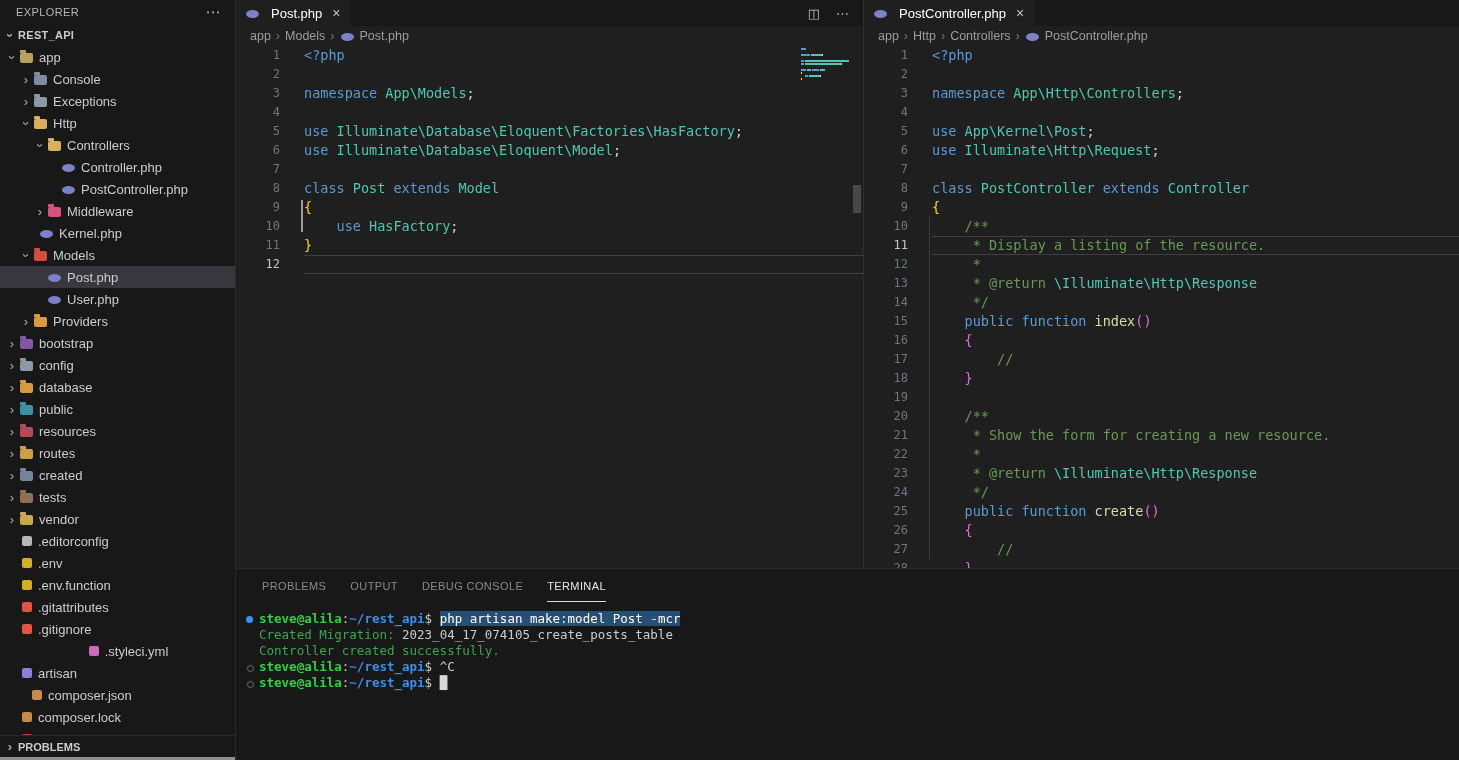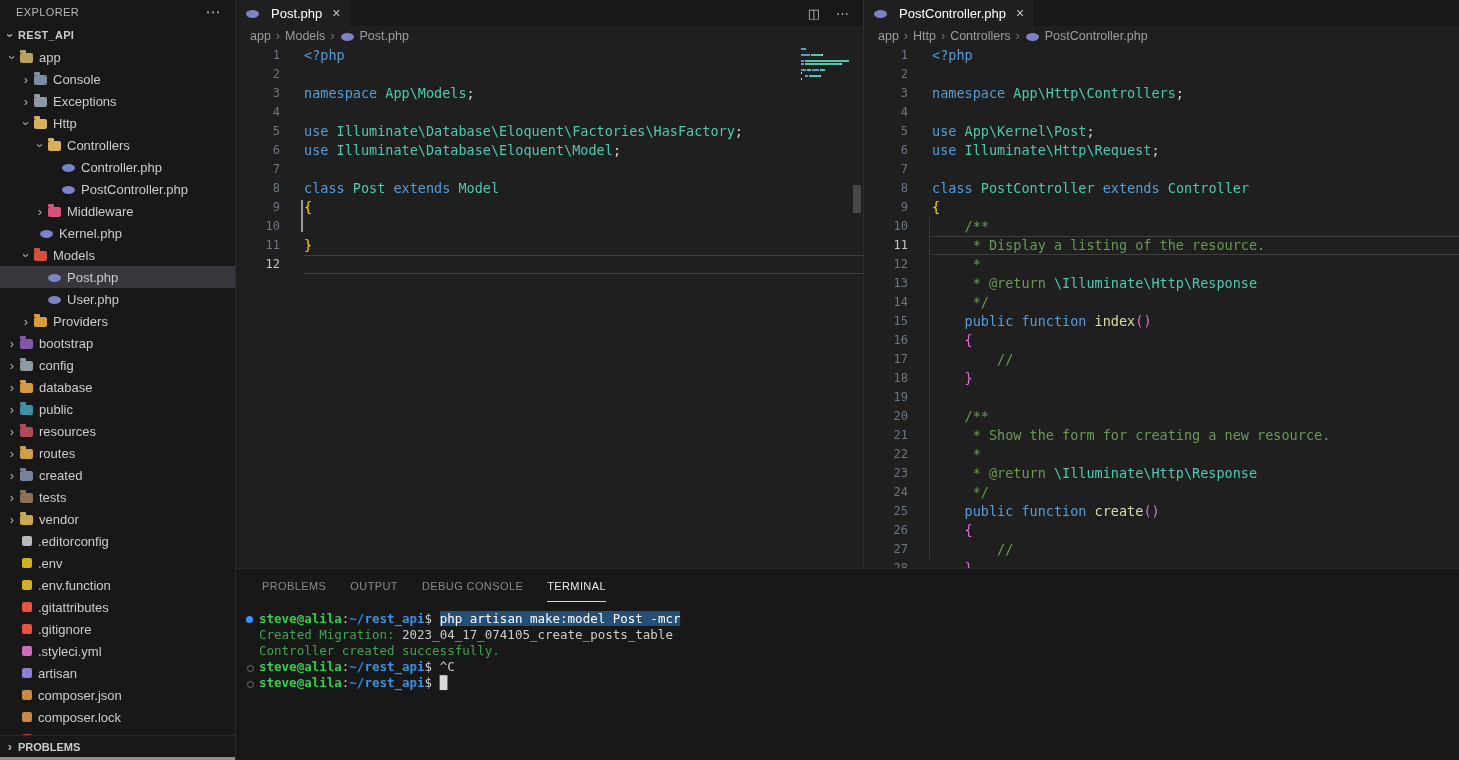--- a/index.html
+++ b/index.html
@@ -234,31 +234,31 @@
         <div class="trow" style="padding-left: 4px;">
           <span class="chev"></span>
           <span class="fi file" style="background: rgb(232, 83, 63);"></span>
           <span class="tlabel">.gitattributes</span>
         </div>
         <div class="trow" style="padding-left: 4px;">
           <span class="chev"></span>
           <span class="fi file" style="background: rgb(232, 83, 63);"></span>
           <span class="tlabel">.gitignore</span>
         </div>
-        <div class="trow" style="padding-left: 4px;">
+        <div class="trow" style="padding-left: 4px; justify-content: center;">
           <span class="chev"></span>
           <span class="fi file" style="background: rgb(205, 107, 189);"></span>
           <span class="tlabel">.styleci.yml</span>
         </div>
         <div class="trow" style="padding-left: 4px;">
           <span class="chev"></span>
           <span class="fi file" style="background: rgb(141, 126, 220);"></span>
           <span class="tlabel">artisan</span>
         </div>
-        <div class="trow" style="padding-left: 4px;">
+        <div class="trow" style="padding-left: 14px;">
           <span class="chev"></span>
           <span class="fi file" style="background: rgb(201, 138, 72);"></span>
           <span class="tlabel">composer.json</span>
         </div>
         <div class="trow" style="padding-left: 4px;">
           <span class="chev"></span>
           <span class="fi file" style="background: rgb(201, 138, 72);"></span>
           <span class="tlabel">composer.lock</span>
         </div>
         <div class="trow" style="padding-left: 4px;">
@@ -301,21 +301,21 @@
           <div class="codepane">
               <div class="cline"><span class="lnum">1</span><span class="ltext"><span style="color: rgb(86, 156, 214);">&lt;?php</span></span></div>
               <div class="cline"><span class="lnum">2</span><span class="ltext"></span></div>
               <div class="cline"><span class="lnum">3</span><span class="ltext"><span style="color: rgb(86, 156, 214);">namespace</span><span style="color: rgb(212, 212, 212);"> </span><span style="color: rgb(78, 201, 176);">App\Models</span><span style="color: rgb(212, 212, 212);">;</span></span></div>
               <div class="cline"><span class="lnum">4</span><span class="ltext"></span></div>
               <div class="cline"><span class="lnum">5</span><span class="ltext"><span style="color: rgb(86, 156, 214);">use</span><span style="color: rgb(212, 212, 212);"> </span><span style="color: rgb(78, 201, 176);">Illuminate\Database\Eloquent\Factories\HasFactory</span><span style="color: rgb(212, 212, 212);">;</span></span></div>
               <div class="cline"><span class="lnum">6</span><span class="ltext"><span style="color: rgb(86, 156, 214);">use</span><span style="color: rgb(212, 212, 212);"> </span><span style="color: rgb(78, 201, 176);">Illuminate\Database\Eloquent\Model</span><span style="color: rgb(212, 212, 212);">;</span></span></div>
               <div class="cline"><span class="lnum">7</span><span class="ltext"></span></div>
               <div class="cline"><span class="lnum">8</span><span class="ltext"><span style="color: rgb(86, 156, 214);">class</span><span style="color: rgb(212, 212, 212);"> </span><span style="color: rgb(78, 201, 176);">Post</span><span style="color: rgb(212, 212, 212);"> </span><span style="color: rgb(86, 156, 214);">extends</span><span style="color: rgb(212, 212, 212);"> </span><span style="color: rgb(78, 201, 176);">Model</span></span></div>
               <div class="cline"><span class="lnum">9</span><span class="ltext"><span style="color: rgb(255, 215, 0);">{</span></span></div>
-              <div class="cline"><span class="lnum">10</span></div>
+              <div class="cline"><span class="lnum">10</span><span class="ltext"><span style="color: rgb(212, 212, 212);">    </span><span style="color: rgb(86, 156, 214);">use</span><span style="color: rgb(212, 212, 212);"> </span><span style="color: rgb(78, 201, 176);">HasFactory</span><span style="color: rgb(212, 212, 212);">;</span></span></div>
               <div class="cline"><span class="lnum">11</span><span class="ltext"><span style="color: rgb(255, 215, 0);">}</span></span></div>
               <div class="cline cur"><span class="lnum">12</span><span class="ltext"></span></div>
             </div>
           <div class="bracket-guide" style="left:65px; top:154px; height:32px;"></div>
           <div class="minimap">
               <div class="mml"><span style="width: 5px; background: rgb(86, 156, 214);"></span></div>
               <div class="mml"></div>
               <div class="mml"><span style="width: 9px; background: rgb(86, 156, 214);"></span><span style="width: 1px; background: transparent;"></span><span style="width: 11px; background: rgb(78, 201, 176);"></span><span style="width: 1px; background: rgb(212, 212, 212);"></span></div>
               <div class="mml"></div>
               <div class="mml"><span style="width: 3px; background: rgb(86, 156, 214);"></span><span style="width: 1px; background: transparent;"></span><span style="width: 51px; background: rgb(78, 201, 176);"></span></div>

